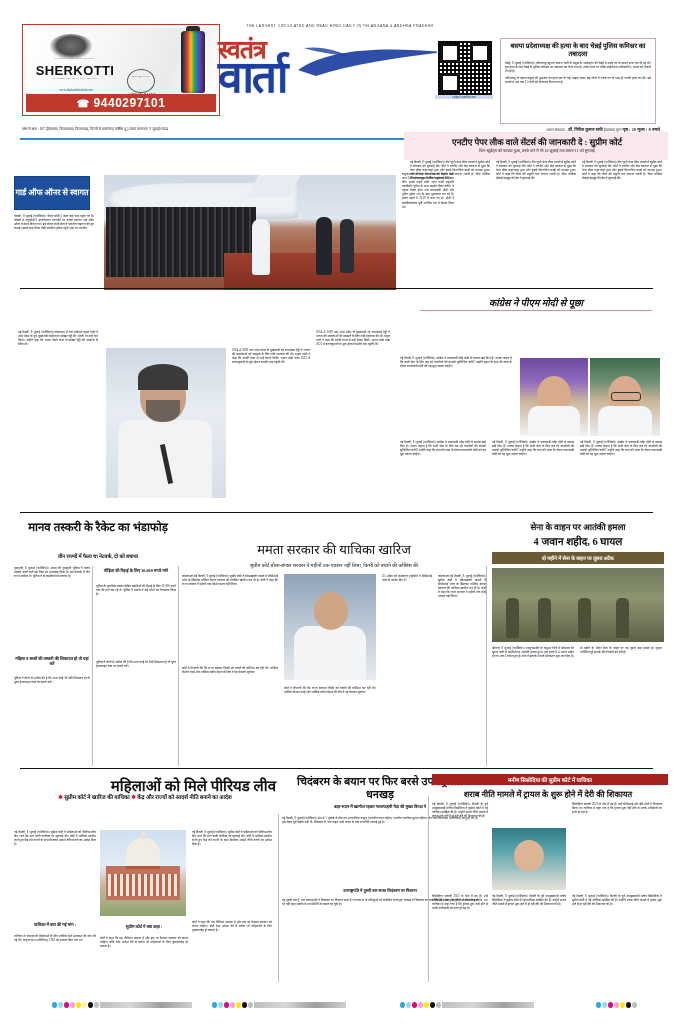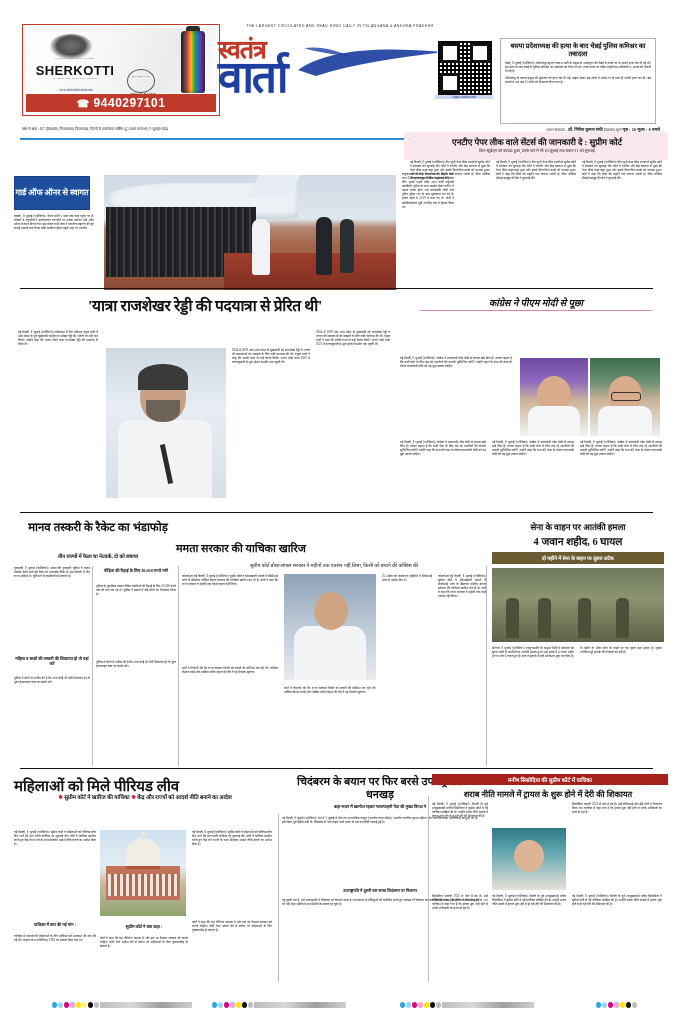--- a/index.html
+++ b/index.html
@@ -116,37 +116,37 @@
     background:linear-gradient(180deg,#3c6e4a 0%,#6d8f74 30%,#cbb49a 55%,#eceef0 100%);}
   .face{position:absolute;left:50%;top:18px;transform:translateX(-50%);width:34px;height:38px;border-radius:50%;background:#d7ab8b;}
   .face.gl::after{content:"";position:absolute;left:3px;top:16px;width:28px;height:7px;border:1px solid #333;border-radius:3px;}
   .torso{position:absolute;left:8px;bottom:0;right:8px;height:30px;background:#f4f5f6;border-radius:10px 10px 0 0;}
 
   
   .ht-h{position:absolute;left:14px;top:521px;width:168px;text-align:center;font-size:11.5px;font-weight:bold;line-height:1.12;}
   .ht-sub{position:absolute;left:14px;top:552px;width:168px;text-align:center;font-size:5.2px;font-weight:bold;}
   .sand-h1{position:absolute;left:176px;top:519px;width:316px;font-size:14.5px;font-weight:bold;}
   .sand-red{color:#d0021b;}
-  .sand-h2{position:absolute;left:176px;top:540px;width:316px;font-size:11px;font-weight:bold;}
+  .sand-h2{position:absolute;left:176px;top:540px;width:316px;text-align:center;font-size:13px;font-weight:normal;}
   .sand-sub{position:absolute;left:176px;top:562px;width:316px;text-align:center;font-size:5px;}
   .ph-mamta{left:284px;top:574px;width:92px;height:106px;
     background:linear-gradient(180deg,#8fa3b8 0%,#b9c6d4 45%,#e8ebee 100%);}
   .mamta-head{position:absolute;left:30px;top:18px;width:34px;height:38px;border-radius:50%;background:#cfa584;}
   .mamta-sari{position:absolute;left:10px;top:52px;width:72px;height:54px;background:#f3f4f6;border-radius:14px 14px 0 0;}
 
   .army-h{position:absolute;left:488px;top:521px;width:180px;text-align:center;font-size:8.6px;font-weight:bold;}
   .army-h2{position:absolute;left:488px;top:534px;width:180px;text-align:center;font-size:10.5px;font-weight:bold;}
   .army-band{position:absolute;left:492px;top:552px;width:172px;height:12px;background:#6b5b33;color:#fff;
     display:flex;align-items:center;justify-content:center;font-size:5px;font-weight:bold;}
   .ph-army{left:492px;top:568px;width:172px;height:74px;
     background:linear-gradient(180deg,#6f7a5c 0%,#8c9470 40%,#5d6348 100%);}
   .soldier{position:absolute;bottom:4px;width:13px;height:40px;background:#4a5138;border-radius:5px 5px 2px 2px;}
 
   
-  .plw-h{position:absolute;left:14px;top:775px;width:262px;text-align:left;font-size:15px;font-weight:bold;}
+  .plw-h{position:absolute;left:14px;top:775px;width:262px;text-align:right;font-size:15px;font-weight:bold;}
   .plw-sub{position:absolute;left:14px;top:794px;width:262px;text-align:center;font-size:5.6px;font-weight:bold;line-height:1.3;}
   .star{color:#d0021b;}
   .ph-sc{left:100px;top:830px;width:86px;height:86px;
     background:linear-gradient(180deg,#cfe0ef 0%,#e3ecf4 42%,#c9b7a0 64%,#8fa46d 100%);}
   .dome{position:absolute;left:50%;transform:translateX(-50%);top:8px;width:34px;height:28px;border-radius:50% 50% 0 0;background:#f1ece4;border-bottom:3px solid #b0563e;}
   .dome-top{position:absolute;left:50%;transform:translateX(-50%);top:2px;width:4px;height:8px;background:#e9e4dc;}
   .sc-body{position:absolute;left:6px;top:36px;right:6px;height:34px;background:#c2715a;}
   .sc-cols{position:absolute;left:8px;top:44px;right:8px;height:22px;
     background:repeating-linear-gradient(90deg,#f0e7dc 0 3px,#b9654f 3px 6px);}
 
@@ -243,21 +243,20 @@
   <div class="lead-col tiny">समुदाय के लोगों ने उनका स्वागत किया। मोदी कल 22वें भारत-रूस वार्षिक सम्मेलन में हिस्सा लेंगे। इससे पहले मोदी आज रूसी राष्ट्रपति व्लादिमीर पुतिन के साथ प्राइवेट डिनर करेंगे। ये पहला मौका होगा जब प्रधानमंत्री मोदी और पुतिन यूक्रेन जंग के बाद मुलाकात कर रहे हैं। इससे पहले वे 2019 में रूस गए थे। मोदी ने व्लादिवोस्तोक पूर्वी आर्थिक मंच में हिस्सा लिया था।</div>
 
   <div class="nta-h">एनटीए पेपर लीक वाले सेंटर्स की जानकारी दे : सुप्रीम कोर्ट</div>
   <div class="nta-sub">किन स्टूडेंट्स को फायदा हुआ, उनके बारे में भी 10 जुलाई तक बताए-11 को सुनवाई</div>
   <div class="tiny" style="position:absolute;left:410px;top:160px;width:80px;">नई दिल्ली, 8 जुलाई (एजेंसियां)। नीट-यूजी पेपर लीक मामले में सुप्रीम कोर्ट ने सोमवार को सुनवाई की। कोर्ट ने एनटीए और केंद्र सरकार से पूछा कि पेपर लीक कहां-कहां हुआ और इससे किन-किन छात्रों को फायदा हुआ। कोर्ट ने कहा कि लीक की प्रकृति पता लगाना जरूरी है। चीफ जस्टिस डीवाई चंद्रचूड़ की बेंच ने सुनवाई की।</div>
   <div class="tiny" style="position:absolute;left:496px;top:160px;width:80px;">नई दिल्ली, 8 जुलाई (एजेंसियां)। नीट-यूजी पेपर लीक मामले में सुप्रीम कोर्ट ने सोमवार को सुनवाई की। कोर्ट ने एनटीए और केंद्र सरकार से पूछा कि पेपर लीक कहां-कहां हुआ और इससे किन-किन छात्रों को फायदा हुआ। कोर्ट ने कहा कि लीक की प्रकृति पता लगाना जरूरी है। चीफ जस्टिस डीवाई चंद्रचूड़ की बेंच ने सुनवाई की।</div>
   <div class="tiny" style="position:absolute;left:582px;top:160px;width:80px;">नई दिल्ली, 8 जुलाई (एजेंसियां)। नीट-यूजी पेपर लीक मामले में सुप्रीम कोर्ट ने सोमवार को सुनवाई की। कोर्ट ने एनटीए और केंद्र सरकार से पूछा कि पेपर लीक कहां-कहां हुआ और इससे किन-किन छात्रों को फायदा हुआ। कोर्ट ने कहा कि लीक की प्रकृति पता लगाना जरूरी है। चीफ जस्टिस डीवाई चंद्रचूड़ की बेंच ने सुनवाई की।</div>
 
   <div class="hr-thin" style="top:288px;"></div>
 
-  <div class="yatra-h">'यात्रा राजशेखर रेड्डी की पदयात्रा से प्रेरित थी'</div>
 
   <div class="tiny" style="position:absolute;left:18px;top:330px;width:80px;">नई दिल्ली, 8 जुलाई (एजेंसियां)। लोकसभा में नेता प्रतिपक्ष राहुल गांधी ने आंध्र प्रदेश के पूर्व मुख्यमंत्री वाईएस राजशेखर रेड्डी की जयंती पर उन्हें याद किया। उन्होंने कहा कि भारत जोड़ो यात्रा राजशेखर रेड्डी की पदयात्रा से प्रेरित थी।</div>
   <div class="tiny" style="position:absolute;left:232px;top:348px;width:78px;">2004 में 2009 तक आंध्र प्रदेश के मुख्यमंत्री रहे राजशेखर रेड्डी ने जनता की समस्याओं को समझने के लिए लंबी पदयात्रा की थी। राहुल गांधी ने कहा कि उनकी यात्रा से उन्हें प्रेरणा मिली। भारत जोड़ो यात्रा 2022 में कन्याकुमारी से शुरू होकर कश्मीर तक पहुंची थी।</div>
   <div class="tiny" style="position:absolute;left:316px;top:330px;width:74px;">2004 में 2009 तक आंध्र प्रदेश के मुख्यमंत्री रहे राजशेखर रेड्डी ने जनता की समस्याओं को समझने के लिए लंबी पदयात्रा की थी। राहुल गांधी ने कहा कि उनकी यात्रा से उन्हें प्रेरणा मिली। भारत जोड़ो यात्रा 2022 में कन्याकुमारी से शुरू होकर कश्मीर तक पहुंची थी।</div>
 
   <div class="photo ph-rahul">
     <div class="rahul-body"></div>
     <div class="rahul-head"></div>
     <div class="rahul-hair"></div>
     <div class="rahul-beard"></div>

